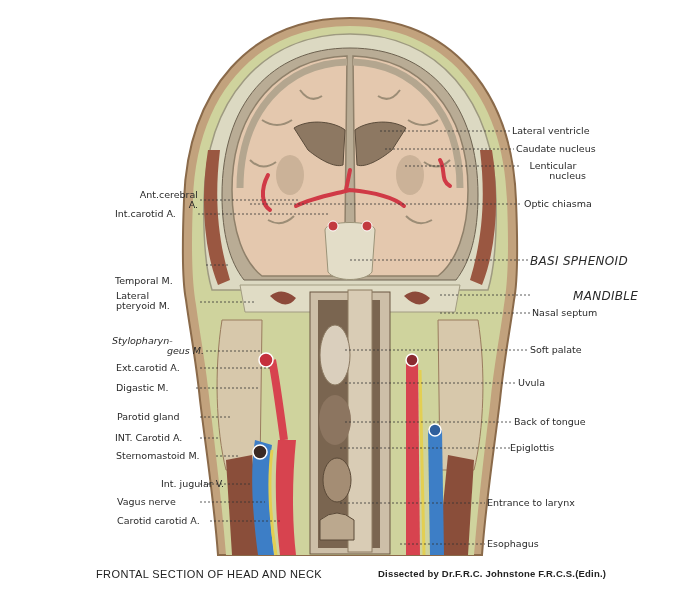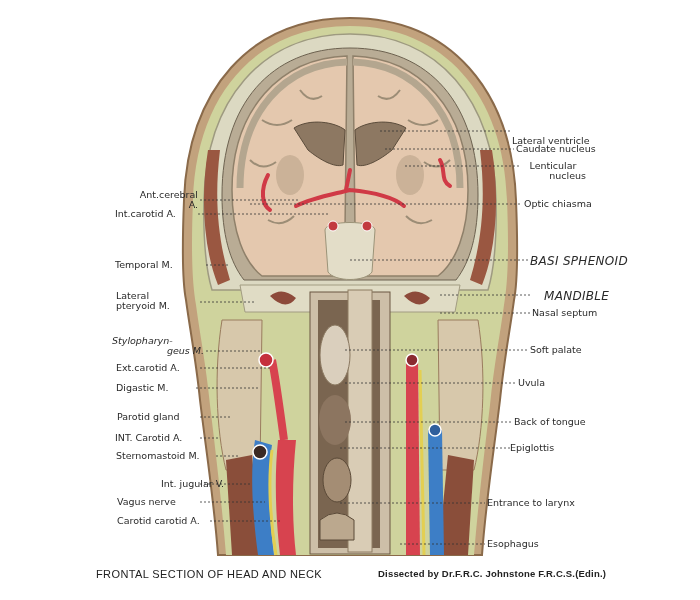--- a/index.html
+++ b/index.html
@@ -117,47 +117,47 @@
     <line x1="340" y1="503" x2="485" y2="503"></line>
     <line x1="400" y1="544" x2="485" y2="544"></line>
   </g>
 </svg>
 
 <div class="lbl right" style="left:112px;top:190px;width:86px;">
   <div>Ant.cerebral</div>
   <div>A.</div>
 </div>
 <div class="lbl" style="left:115px;top:209px;">Int.carotid A.</div>
-<div class="lbl" style="left:115px;top:260px;">Temporal M.</div>
+<div class="lbl" style="left:115px;top:276px;">Temporal M.</div>
 <div class="lbl" style="left:116px;top:291px;">
   <div>Lateral</div>
   <div>pteryoid M.</div>
 </div>
 <div class="lbl right" style="left:112px;top:336px;width:92px;font-style:italic;">
   <div style="text-align:left;">Stylopharyn-</div>
   <div>geus M.</div>
 </div>
 <div class="lbl" style="left:116px;top:363px;">Ext.carotid A.</div>
 <div class="lbl" style="left:116px;top:383px;">Digastic M.</div>
 <div class="lbl" style="left:117px;top:412px;">Parotid gland</div>
 <div class="lbl" style="left:115px;top:433px;">INT. Carotid A.</div>
 <div class="lbl" style="left:116px;top:451px;">Sternomastoid M.</div>
 <div class="lbl" style="left:117px;top:479px;padding-left:44px;">Int. jugular V.</div>
 <div class="lbl" style="left:117px;top:497px;">Vagus nerve</div>
 <div class="lbl" style="left:117px;top:516px;">Carotid carotid A.</div>
 
-<div class="lbl" style="left:512px;top:126px;margin-top:10px;">Lateral ventricle</div>
+<div class="lbl" style="left:512px;top:126px;">Lateral ventricle</div>
 <div class="lbl" style="left:516px;top:144px;">Caudate nucleus</div>
 <div class="lbl right" style="left:520px;top:161px;width:66px;">
   <div style="text-align:center;">Lenticular</div>
   <div>nucleus</div>
 </div>
 <div class="lbl" style="left:524px;top:199px;">Optic chiasma</div>
 <div class="lbl caps" style="left:530px;top:256px;">BASI SPHENOID</div>
-<div class="lbl caps" style="left:532px;top:291px;padding-left:12px;">MANDIBLE</div>
+<div class="lbl caps" style="left:561px;top:291px;padding-left:12px;">MANDIBLE</div>
 <div class="lbl" style="left:532px;top:308px;">Nasal septum</div>
 <div class="lbl" style="left:530px;top:345px;">Soft palate</div>
 <div class="lbl" style="left:518px;top:378px;">Uvula</div>
 <div class="lbl" style="left:514px;top:417px;">Back of tongue</div>
 <div class="lbl" style="left:510px;top:443px;">Epiglottis</div>
 <div class="lbl" style="left:487px;top:498px;">Entrance to larynx</div>
 <div class="lbl" style="left:487px;top:539px;">Esophagus</div>
 
 <div class="caption left">FRONTAL SECTION OF HEAD AND NECK</div>
 <div class="caption right">Dissected by Dr.F.R.C. Johnstone F.R.C.S.(Edin.)</div>

